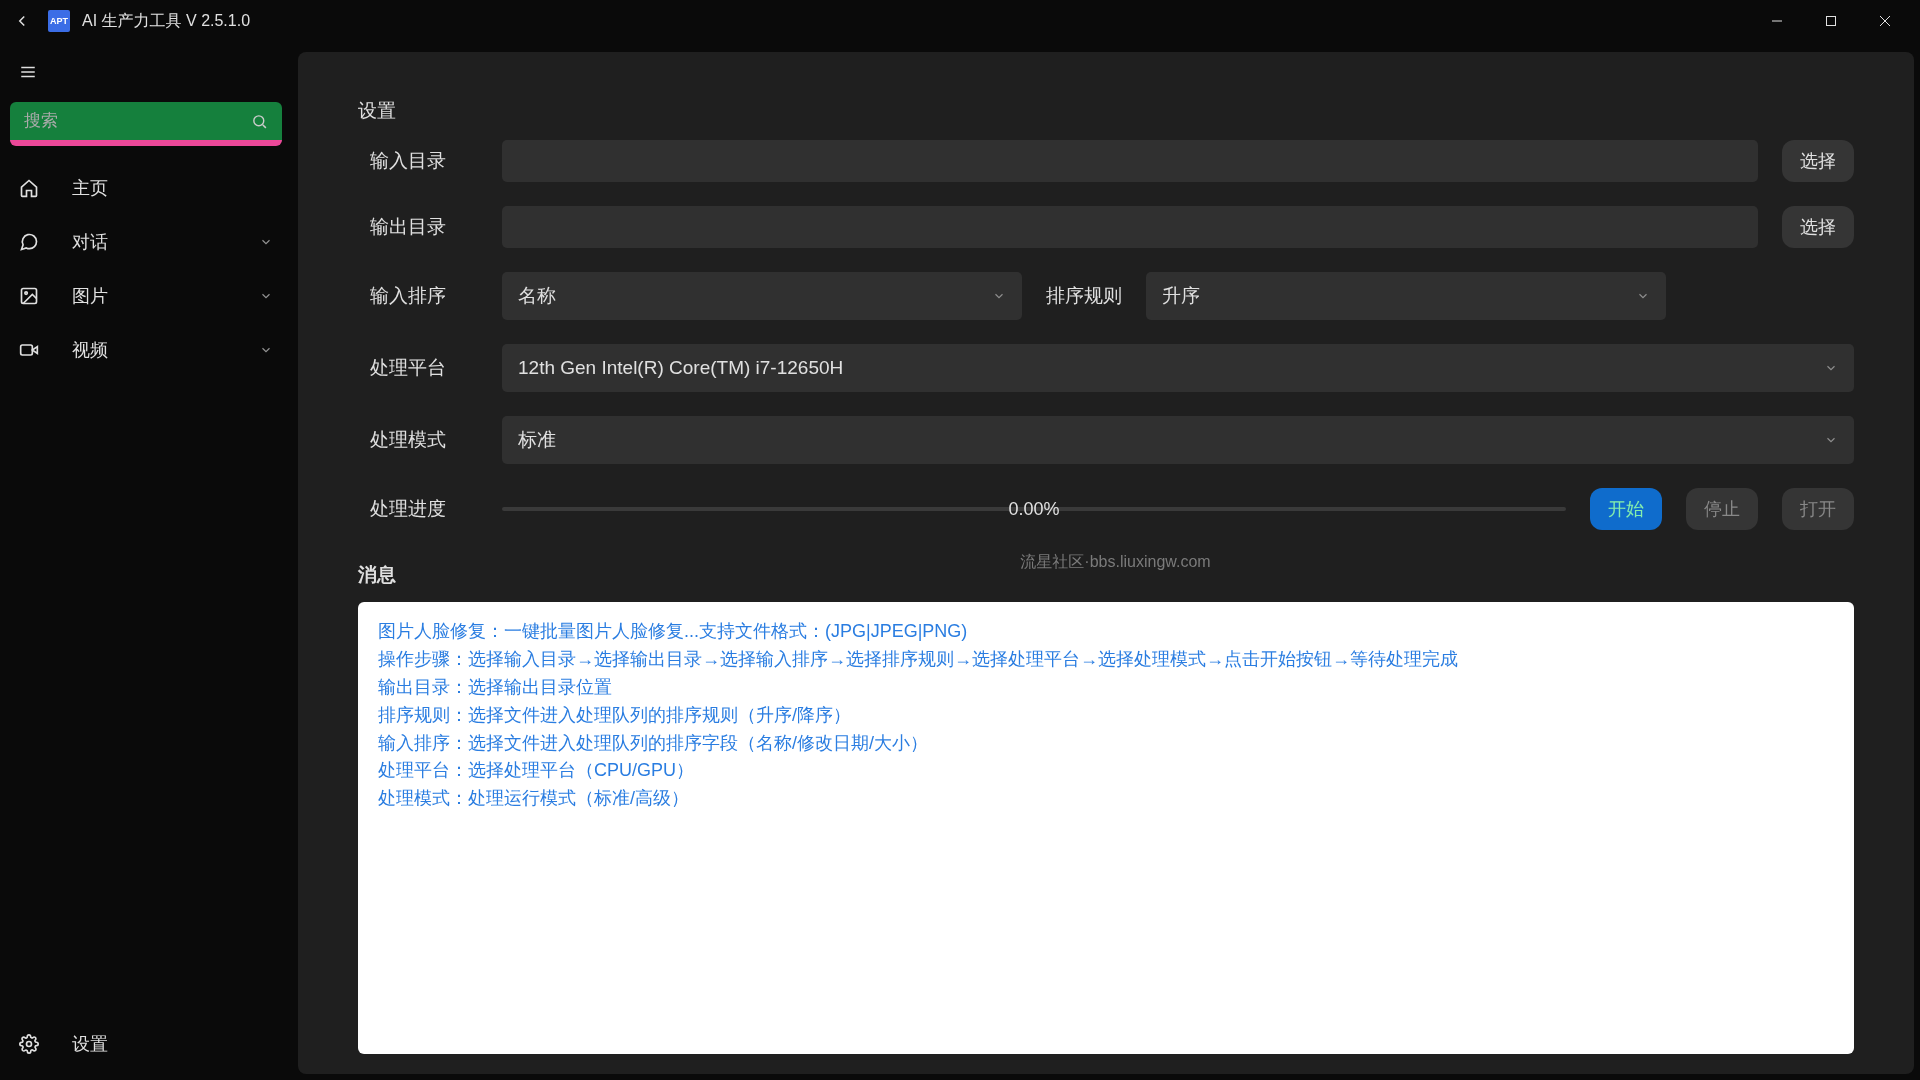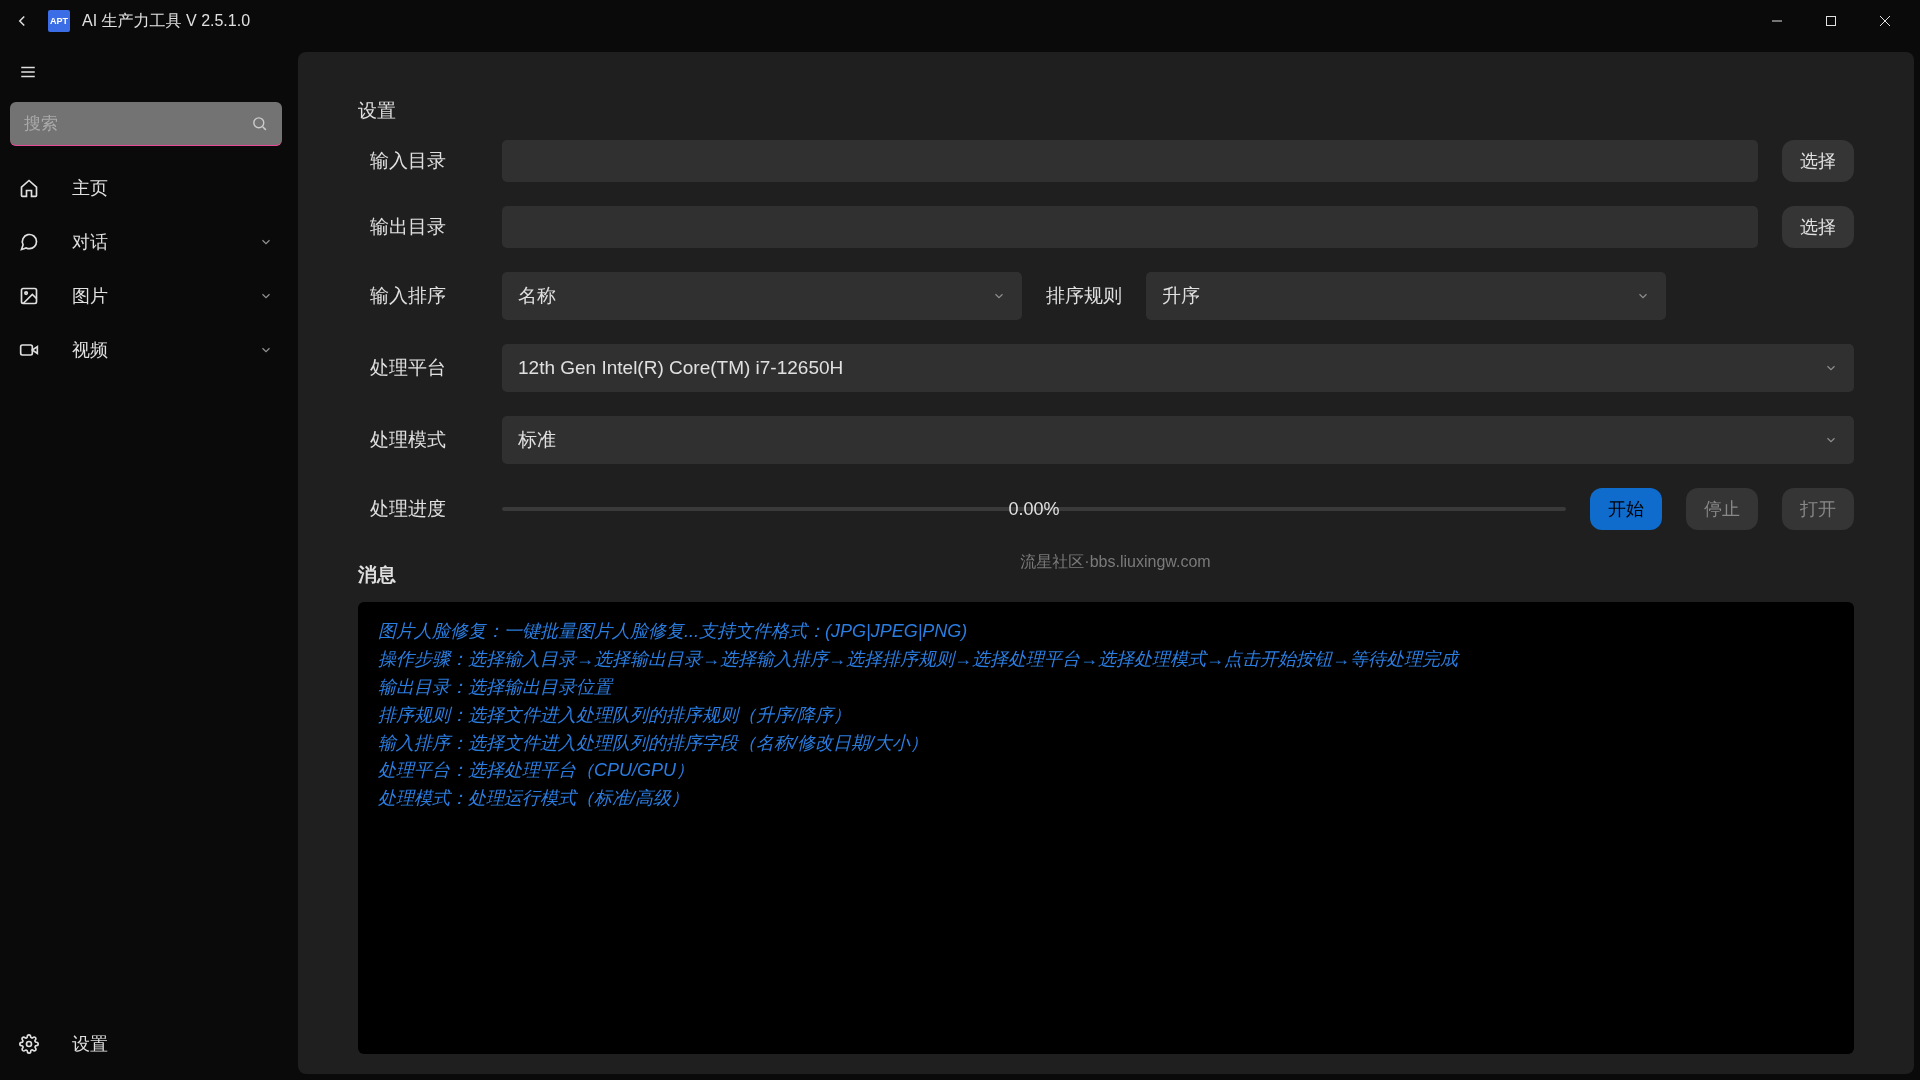--- a/index.html
+++ b/index.html
@@ -36,23 +36,23 @@
   width: 292px;
   background: #0a0a0a;
   display: flex; flex-direction: column;
   padding: 12px 0;
   gap: 6px;
 }
 .hamburger-row { padding: 4px 14px 10px; }
 .hamburger { width: 28px; height: 28px; display: flex; align-items: center; justify-content: center; cursor: pointer; }
 .search-wrap { padding: 0 10px 12px; }
 .search-box {
-  height: 44px; background: #737373; border-radius: 6px;
+  height: 44px; background: #15803d; border-radius: 6px;
   display: flex; align-items: center; padding: 0 14px;
-  border-bottom: 1px solid #ec4899;
+  border-bottom: 6px solid #ec4899;
 }
 .search-input {
   flex: 1; background: transparent; border: none; outline: none;
   color: #e0e0e0; font-size: 17px;
 }
 .search-input::placeholder { color: #aaa; }
 .nav-item {
   height: 48px; display: flex; align-items: center;
   padding: 0 18px; gap: 16px; cursor: pointer; font-size: 18px;
 }
@@ -86,38 +86,38 @@
   font-size: 19px; cursor: pointer; justify-content: space-between;
 }
 .select-half { flex: 0 0 520px; }
 .select-chev { opacity: 0.6; }
 .btn {
   height: 42px; min-width: 62px; padding: 0 18px;
   background: #353535; border-radius: 12px;
   display: flex; align-items: center; justify-content: center;
   cursor: pointer; font-size: 18px;
 }
-.btn-primary { background: #0f6ccc; color: #000000; }
+.btn-primary { background: #0f6ccc; color: #86efac; }
 .btn-muted { color: #888; }
 .progress-row { display: flex; align-items: center; gap: 24px; margin-bottom: 22px; }
 .progress-area { flex: 1; display: flex; align-items: center; justify-content: center; position: relative; }
 .progress-track { position: absolute; left: 0; right: 0; height: 4px; background: #3a3a3a; border-radius: 2px; }
 .progress-text { font-size: 18px; z-index: 1; padding: 0 8px; }
 .action-buttons { display: flex; gap: 24px; }
 
 .msg-title { font-size: 19px; margin: 10px 0 14px 0; font-weight: bold; }
 .watermark {
   position: absolute; left: 50%; transform: translateX(-45%);
   font-size: 16px; color: #7a7a7a;
 }
 .watermark-wrap { position: relative; height: 0; }
 .msg-box {
-  flex: 1; background: #000000; border-radius: 6px;
+  flex: 1; background: #ffffff; border-radius: 6px;
   padding: 16px 20px; overflow: auto;
-  font-size: 18px; line-height: 1.55; font-style: italic;
+  font-size: 18px; line-height: 1.55;
 }
 .msg-line { color: #2a7de1; white-space: nowrap; }
 
 svg { display: block; }
 </style>
 </head>
 <body>
 
 <div class="titlebar">
   <div class="tb-left">

